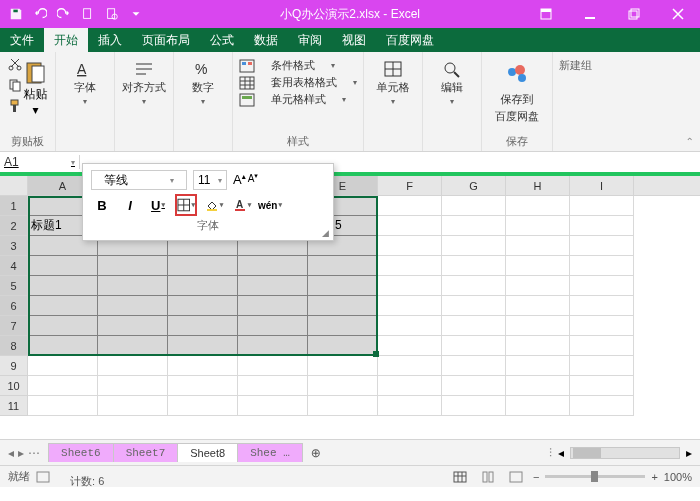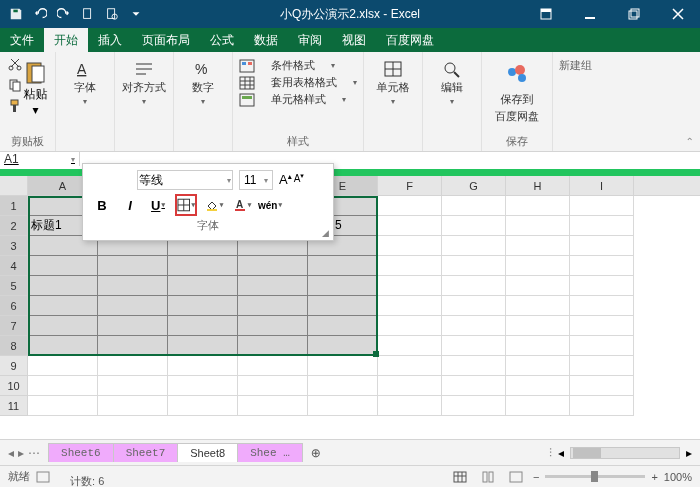--- a/index.html
+++ b/index.html
@@ -1,19 +1,19 @@
 <!DOCTYPE html>
 <html><head>
 <meta charset="utf-8">
 <style>
 * { margin: 0; padding: 0; box-sizing: border-box; font-family: "Microsoft YaHei", Arial, sans-serif; }
 body { width: 700px; height: 501px; overflow: hidden; background: #fff; font-size: 12px; }
 
 
-.titlebar { height: 28px; background: #0c4a6e; display: flex; align-items: center; color: #fff; position: relative; }
+.titlebar { height: 28px; background: #d946ef; display: flex; align-items: center; color: #fff; position: relative; }
 .titlebar .qat { display: flex; gap: 8px; padding-left: 8px; align-items: center; }
 .qat .qat-icon { width: 16px; height: 16px; display: flex; align-items: center; justify-content: center; }
 .qat svg { width: 14px; height: 14px; }
 .titlebar .title { position: absolute; left: 50%; transform: translateX(-50%); font-size: 12px; }
 .titlebar .winctrl { margin-left: auto; display: flex; }
 .winctrl div { width: 44px; height: 28px; display: flex; align-items: center; justify-content: center; }
 .winctrl .close { background: transparent; }
 .winctrl svg { width: 12px; height: 12px; }
 
 
@@ -44,21 +44,21 @@
 
 .styles-group .body { flex-direction: column; gap: 2px; padding-top: 2px; }
 .styles-item { display: flex; align-items: center; gap: 16px; font-size: 11px; color: #333; }
 .styles-item svg { width: 16px; height: 14px; }
 
 .save-baidu svg { width: 30px; height: 30px; }
 
 .ribbon-collapse { position: absolute; right: 6px; bottom: 4px; font-size: 10px; color: #888; }
 
 
-.fxbar { height: 24px; border-bottom: 7px solid #22c55e; display: flex; align-items: flex-start; text-decoration: underline; }
+.fxbar { height: 24px; border-bottom: 4px solid #22c55e; display: flex; align-items: center; text-decoration: underline; }
 .namebox { width: 80px; border-right: 1px solid #d4d4d4; display: flex; align-items: center; padding: 0 4px; font-size: 12px; color: #333; background: #fff; justify-content: space-between; }
 .namebox .dd { font-size: 8px; color: #888; }
 .fxbar .rest { flex: 1; }
 
 
 .colhdr { height: 20px; display: flex; border-bottom: 1px solid #d4d4d4; background: #e6e6e6; }
 .rowhdr-spacer { width: 28px; border-right: 1px solid #d4d4d4; background: #e6e6e6; }
 .colhdr .col { border-right: 1px solid #d4d4d4; display: flex; align-items: center; justify-content: center; color: #333; font-size: 11px; }
 .col.sel { background: #cfcfcf; }
 .colA,.colB,.colC,.colD,.colE { width: 70px; }
@@ -74,21 +74,21 @@
 .cell.w64 { width: 64px; }
 .cell.selbg { background: #d9d9d9; border-color: #808080; }
 .bigtitle-row .merged { width: 350px; justify-content: center; background: #d9d9d9; border-top: 1px solid #808080; z-index: 0; position: relative; }
 
 .selection-outline { position: absolute; left: 28px; top: 0; width: 350px; height: 160px; border: 2px solid #0c6b3d; pointer-events: none; }
 .selection-handle { position: absolute; right: -3px; bottom: -3px; width: 6px; height: 6px; background: #0c6b3d; }
 
 
 .minitb { position: absolute; left: 82px; top: 163px; width: 252px; height: 78px; background: #fff; border: 1px solid #c8c8c8; box-shadow: 2px 2px 6px rgba(0,0,0,.2); z-index: 20; }
 .minitb .r1 { display: flex; align-items: center; gap: 6px; padding: 6px 8px 2px; }
-.minitb .fontname { width: 96px; height: 20px; border: 1px solid #ccc; display: flex; align-items: center; padding: 0 1px; font-size: 12px; justify-content: space-between; margin-left: 46px; }
+.minitb .fontname { width: 96px; height: 20px; border: 1px solid #ccc; display: flex; align-items: center; padding: 0 12px; font-size: 12px; justify-content: space-between; }
 .minitb .fontsize { width: 34px; height: 20px; border: 1px solid #ccc; display: flex; align-items: center; padding: 0 4px; font-size: 12px; justify-content: space-between; }
 .minitb .aa { display: flex; gap: 2px; }
 .minitb .aa span { font-size: 13px; }
 .minitb .aa span:last-child { font-size: 10px; }
 .minitb .r2 { display: flex; align-items: center; gap: 6px; padding: 2px 8px; }
 .minitb .btn { width: 22px; height: 22px; display: flex; align-items: center; justify-content: center; font-size: 13px; font-weight: bold; }
 .minitb .btn.border { border: 2px solid #d93a3a; }
 .minitb .btn .dd { font-size: 7px; color: #666; margin-left: 1px; }
 .minitb .lbl { text-align: center; font-size: 11px; color: #666; padding-bottom: 2px; }
 .minitb .launcher { position: absolute; right: 4px; bottom: 2px; font-size: 9px; color: #888; }

